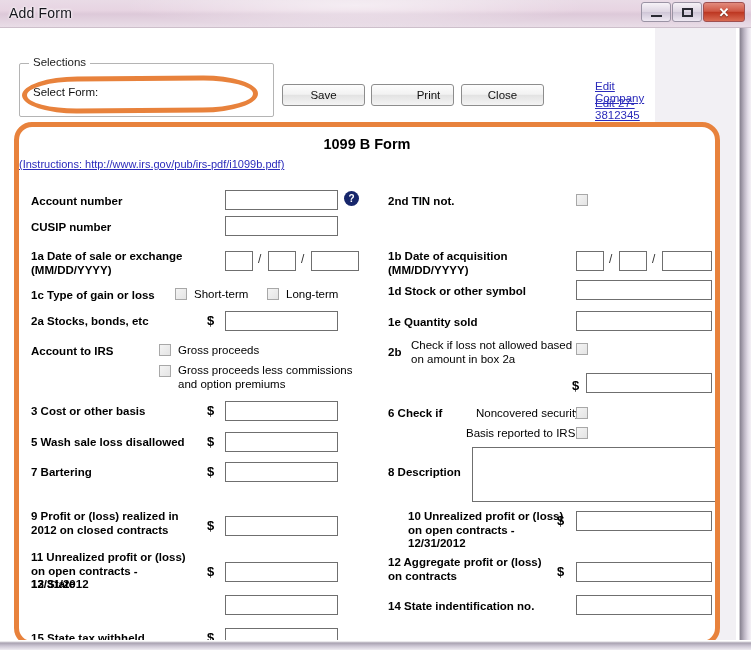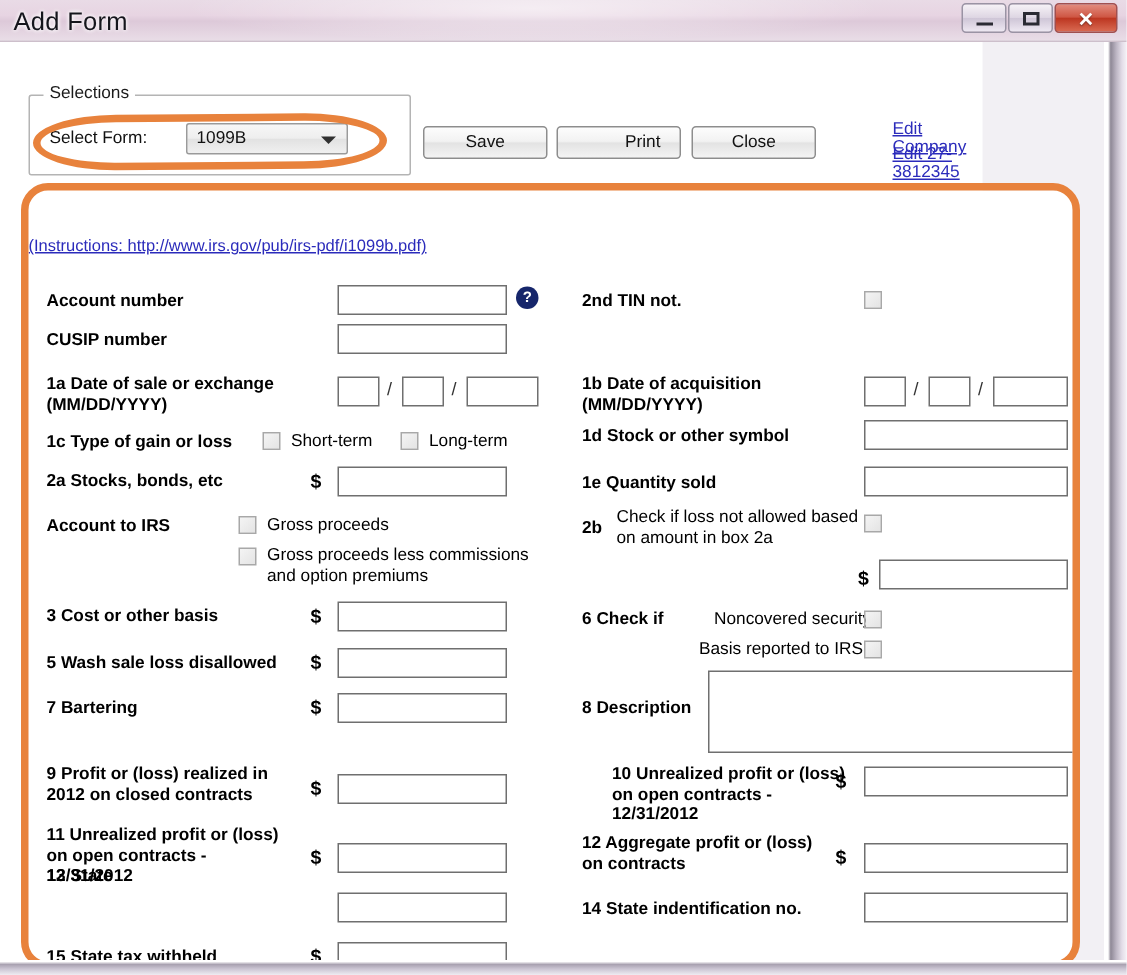--- a/index.html
+++ b/index.html
@@ -21,21 +21,21 @@
     position: absolute; left: 0; top: 0; width: 751px; height: 28px;
     background: linear-gradient(180deg,#e9dbe6 0%, #e7d4e2 38%, #ddc9d9 52%, #e9dde7 100%);
     border-bottom: 1px solid #cdbfcb;
   }
   #titlebar:before {
     content: ""; position: absolute; left: 120px; top: 0; width: 470px; height: 28px;
     background: radial-gradient(ellipse at 50% 20%, rgba(255,255,255,.55), rgba(255,255,255,0) 70%);
   }
   #title-text {
     position: absolute; left: 9px; top: 5px;
-    font-size: 17px; color: #15151c; letter-spacing: .2px;
+    font-size: 14px; color: #15151c; letter-spacing: .2px;
     text-shadow: 0 0 3px #fff, 0 0 3px #fff;
   }
   .winbtn {
     position: absolute; top: 2px; height: 20px;
     border: 1px solid #9a93a4; border-radius: 3px;
   }
   #btn-min { left: 641px; width: 30px;
     background: linear-gradient(180deg,#f6f2f7 0%,#ded6e3 48%,#cfc6d7 52%,#eee8f2 100%); }
   #btn-max { left: 672px; width: 30px;
     background: linear-gradient(180deg,#f6f2f7 0%,#ded6e3 48%,#cfc6d7 52%,#eee8f2 100%); }
@@ -191,34 +191,31 @@
       <div class="glyph">✕</div>
     </div>
   </div>
 
   <div id="client">
 
     <div id="selections">
       <div id="selections-legend">Selections</div>
     </div>
     <div id="select-form-label">Select Form:</div>
-    <div id="form-dropdown">
-      <div id="form-dropdown-value">1099B</div>
-      <div id="form-dropdown-arrow"></div>
-    </div>
 
     <div class="tbtn" id="btn-save">Save</div>
     <div class="tbtn" id="btn-print">Print</div>
     <div class="tbtn" id="btn-close-form">Close</div>
 
     <div class="toplink" id="link-edit-company">Edit Company</div>
     <div class="toplink" id="link-edit-ein">Edit 27-3812345</div>
 
     <div id="formpanel">
 
+      <div id="form-title">1099 B Form</div>
       <div id="form-instructions">(Instructions: http://www.irs.gov/pub/irs-pdf/i1099b.pdf)</div>
 
       <div class="lbl" style="left:12px; top:68px;">Account number</div>
       <div class="inbox" style="left:206px; top:63px; width:113px;"></div>
       <div class="helpicon" style="left:325px; top:64px;">?</div>
 
       <div class="lbl" style="left:12px; top:94px;">CUSIP number</div>
       <div class="inbox" style="left:206px; top:89px; width:113px;"></div>
 
       <div class="lbl" style="left:12px; top:123px;">1a Date of sale or exchange

